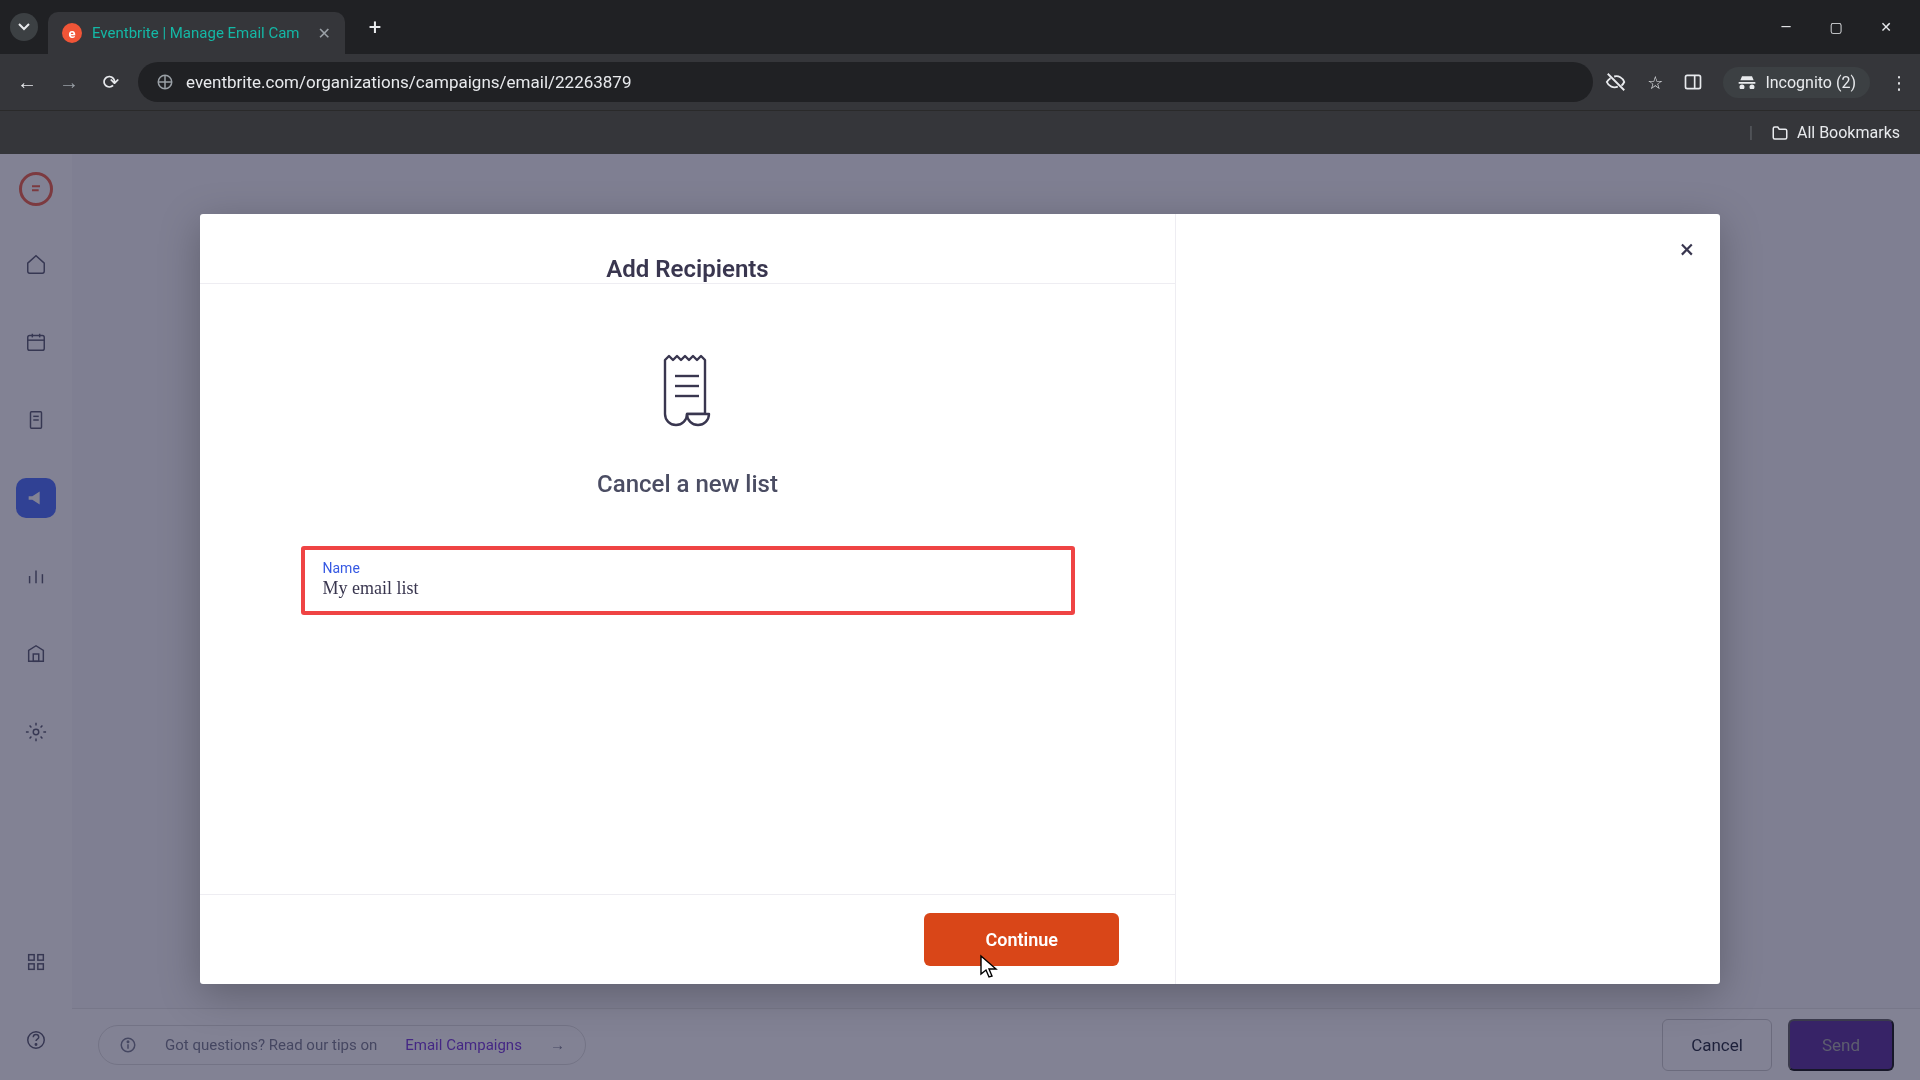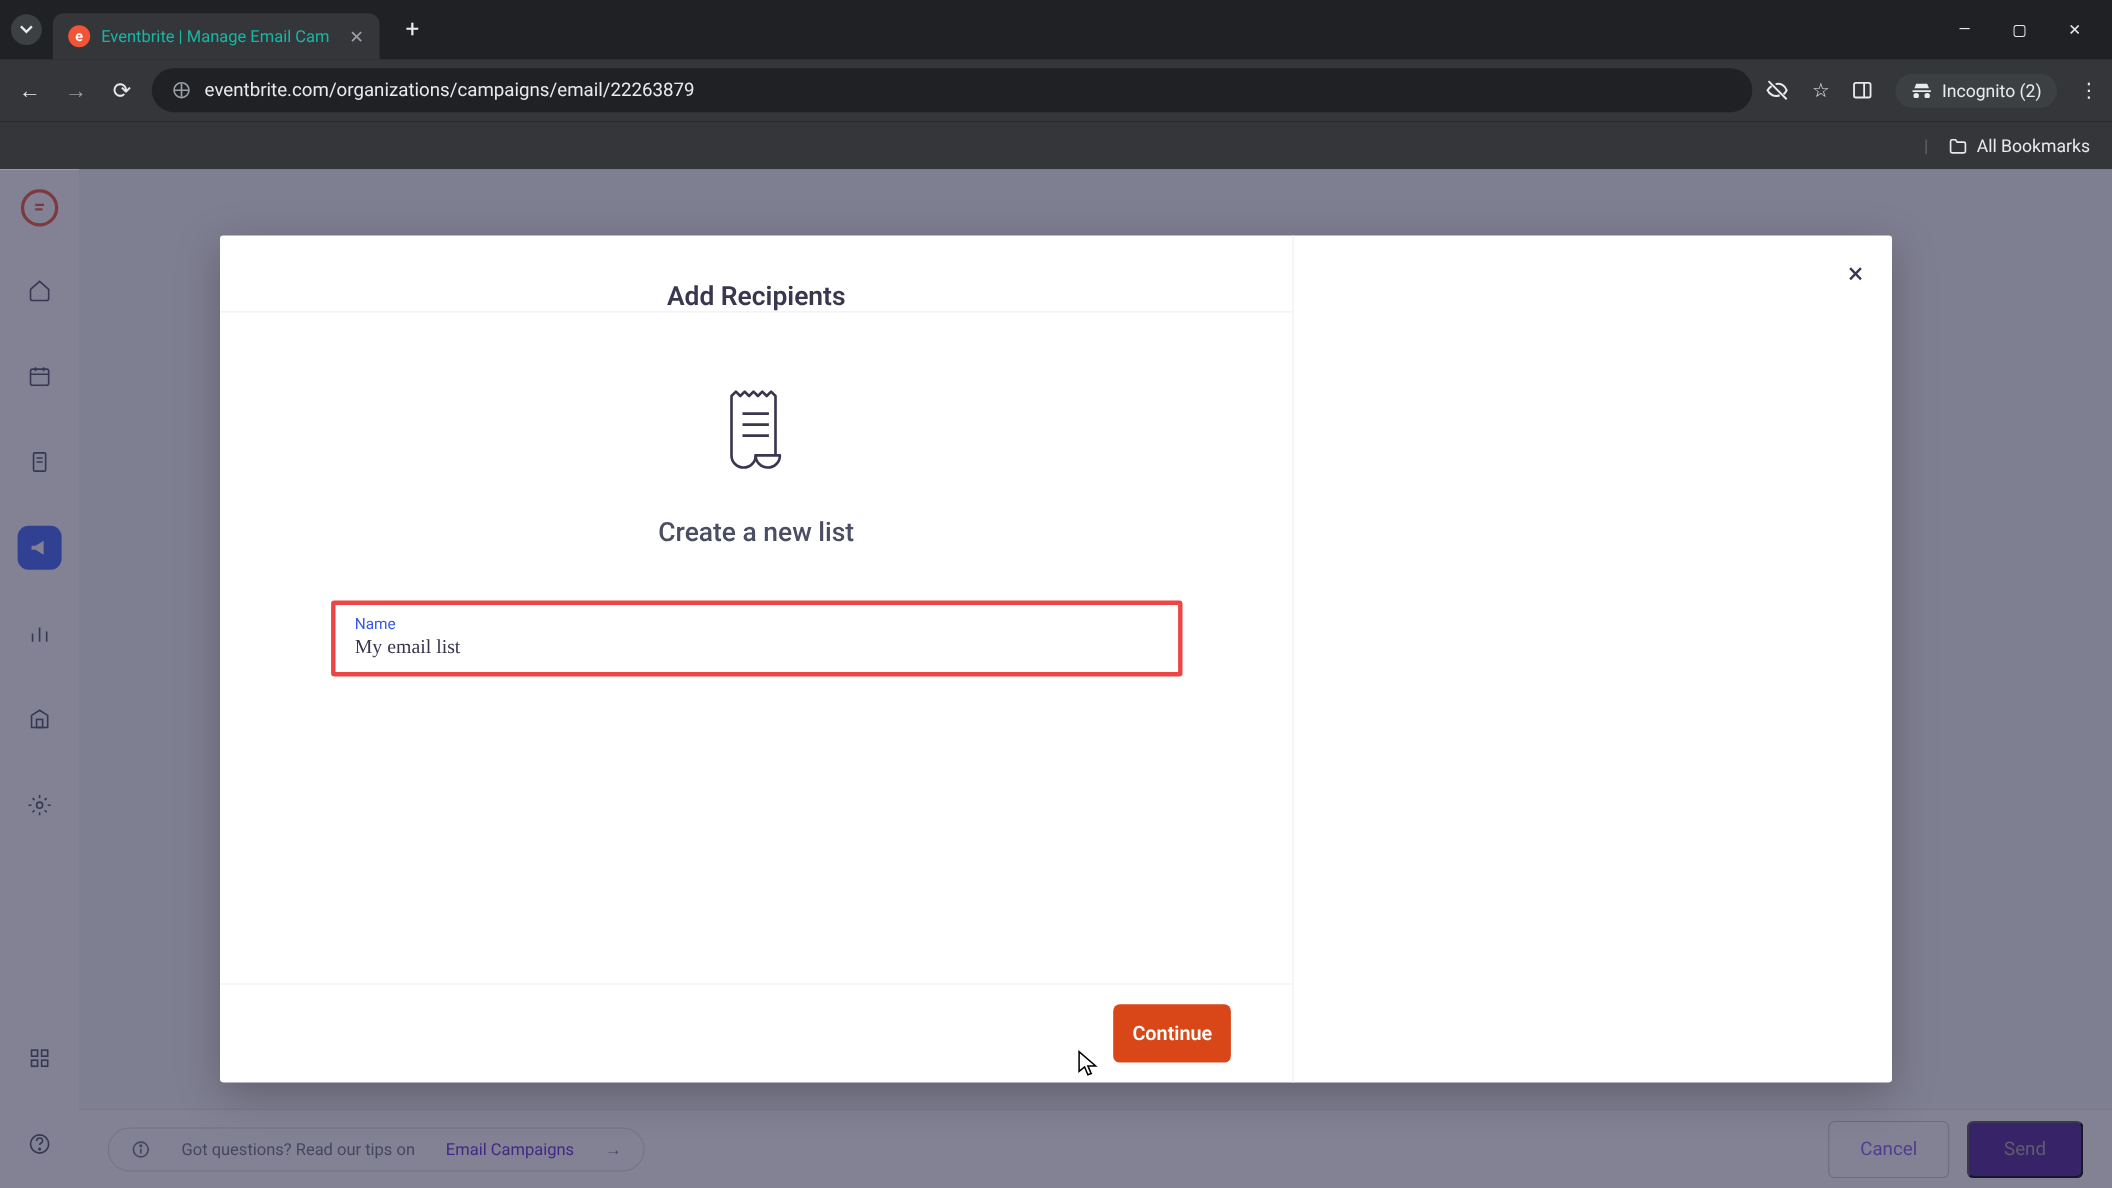--- a/index.html
+++ b/index.html
@@ -37,38 +37,38 @@
   .left-rail .logo { width: 34px; height: 34px; border-radius: 50%; border: 3px solid #f05537; display:flex; align-items:center; justify-content:center; }
   .rail-icon { width: 40px; height: 40px; display: flex; align-items: center; justify-content: center; color: #4b4d63; border-radius: 10px; font-size: 20px; }
   .rail-icon.active { background: #3d64ff; color: white; }
   .rail-bottom { margin-top: auto; margin-bottom: 20px; display:flex; flex-direction:column; gap:38px; align-items:center;}
 
   
   .bottom-bar { position: absolute; bottom: 0; left: 72px; right: 0; height: 72px; background: #fff; display: flex; align-items: center; padding: 0 26px; border-top: 1px solid #e5e5e5; }
   .tips-pill { display: flex; align-items: center; gap: 28px; border: 1px solid #dcdcdc; border-radius: 28px; padding: 10px 20px; color: #6f7287; font-size: 15px; }
   .tips-pill .link { color: #6d28d9; }
   .bottom-actions { margin-left: auto; display: flex; gap: 16px; }
-  .btn-outline { border: 1px solid #c9c9c9; background: #fff; color: #8b5cf6; padding: 14px 28px; border-radius: 6px; font-size: 17px; }
+  .btn-outline { border: 1px solid #c9c9c9; background: #fff; color: #0f172a; padding: 14px 28px; border-radius: 6px; font-size: 17px; }
   .btn-grey { background: #4c1d95; color: #a6a6a6; padding: 14px 32px; border-radius: 6px; font-size: 17px; }
 
   
   .modal { position: absolute; top: 60px; left: 200px; width: 1520px; height: 770px; background: #fff; border-radius: 3px; box-shadow: 0 10px 40px rgba(0,0,0,.25); display: flex; flex-direction: column; z-index: 10; }
   .modal-main { display: flex; flex: 1; min-height: 0; }
   .modal-left { width: 976px; display: flex; flex-direction: column; border-right: 1px solid #eeedf2; }
   .modal-header { height: 70px; display: flex; align-items: flex-end; justify-content: center; border-bottom: 1px solid #eeedf2; position: relative; }
   .modal-title { font-size: 24px; font-weight: 600; color: #39364f; }
   .modal-close { position: absolute; right: 26px; top: 20px; font-size: 26px; color: #39364f; cursor: pointer; }
   .modal-body { flex: 1; display: flex; flex-direction: column; align-items: center; padding-top: 70px; }
   .list-icon { margin-bottom: 34px; }
   .subheading { font-size: 24px; color: #4b4d63; font-weight: 500; margin-bottom: 48px; }
   .input-wrap { width: 774px; border: 4px solid #ef4444; border-radius: 3px; padding: 10px 18px 12px; }
   .input-label { font-size: 14px; color: #3659e3; display: block; margin-bottom: 2px; }
   .input-field { width: 100%; border: none; outline: none; font-size: 18px; color: #39364f; background: transparent; font-family: Liberation Serif, serif; }
   .modal-footer { height: 90px; border-top: 1px solid #eeedf2; display: flex; align-items: center; justify-content: flex-end; padding: 0 56px; }
-  .btn-primary { background: #d94618; color: #fff; border: none; padding: 16px 17px; font-size: 18px; font-weight: 600; border-radius: 6px; cursor: pointer; }
+  .btn-primary { background: #d94618; color: #fff; border: none; padding: 16px 61px; font-size: 18px; font-weight: 600; border-radius: 6px; cursor: pointer; }
   .modal-right { flex: 1; }
 
   
   .cursor { position: absolute; z-index: 50; pointer-events: none; }
 
   svg { display: block; }
 </style>
 </head>
 <body>
 
@@ -237,21 +237,21 @@
         <div class="modal-body">
           <div class="list-icon">
             <svg width="70" height="82" viewBox="0 0 70 82" fill="none" stroke="#39364f" stroke-width="2.4" stroke-linejoin="round">
               <path d="M12 6 l4 -4 l4 4 l4 -4 l4 4 l4 -4 l4 4 l4 -4 l4 4 l4 -4 l4 4 V60 H34 a11 11 0 1 1 -22 0 V6z"></path>
               <path d="M34 60 h22 a11 11 0 1 1 -22 0z" fill="#fff"></path>
               <line x1="22" y1="22" x2="46" y2="22"></line>
               <line x1="22" y1="32" x2="46" y2="32"></line>
               <line x1="22" y1="42" x2="46" y2="42"></line>
             </svg>
           </div>
-          <div class="subheading">Create a new list</div>
+          <div class="subheading">Cancel a new list</div>
           <div class="input-wrap">
             <label class="input-label">Name</label>
             <input class="input-field" type="text" value="My email list" style="">
           </div>
         </div>
         <div class="modal-footer">
           <button class="btn-primary">Continue</button>
         </div>
       </div>
       <div class="modal-right"></div>

